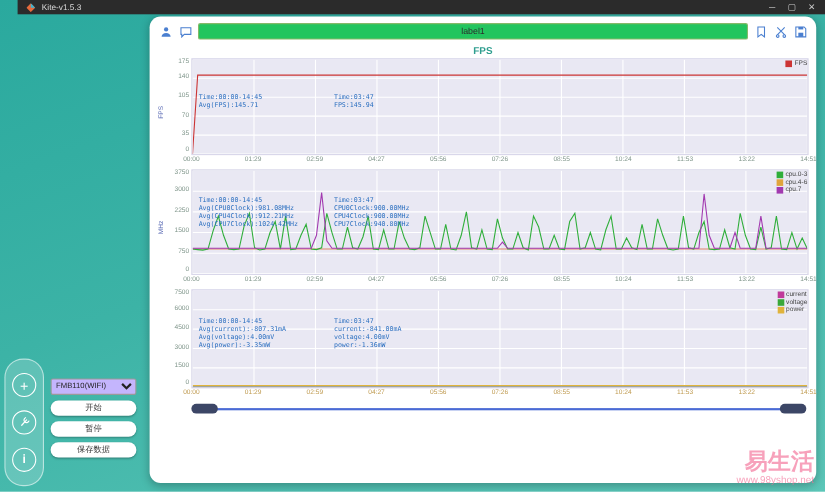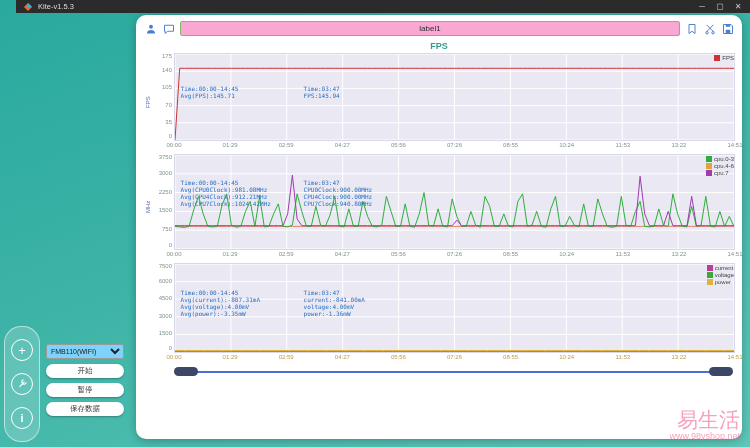--- a/index.html
+++ b/index.html
@@ -11,21 +11,21 @@
   
   .titlebar{position:absolute;left:0;top:0;right:0;height:13px;background:#2b2b2b;
     display:flex;align-items:center;gap:4px;padding:0 5px;z-index:30;margin-left:16px;}
   .titlebar .app-title{color:#ddd;font-size:7.5px;}
   .tb-spacer{flex:1;}
   .tb-btn{width:14px;text-align:center;color:#ccc;font-size:8px;line-height:13px;cursor:default;}
   
   .main-panel{position:absolute;left:136px;top:15px;right:8px;bottom:8px;background:#fff;
     border-radius:10px;box-shadow:0 2px 8px rgba(0,0,0,.25);padding:4px 7px 3px 7px;z-index:5;}
   .panel-header{display:flex;align-items:center;gap:5px;height:17px;margin:1px 1px 3px 1px;}
-  .green-field{flex:1;height:13px;line-height:13px;background:#f9a8d4;border:1px solid #85b968;
+  .green-field{flex:1;height:13px;line-height:13px;background:#22c55e;border:1px solid #85b968;
     border-radius:2px;text-align:center;font-size:8px;color:#2d2d2d;cursor:text;}
   .hicon{width:13px;height:13px;flex:0 0 auto;display:flex;align-items:center;justify-content:center;}
   
   .chart-card{margin:0 0 3px 0;}
   .chart-title{font-size:9px;font-weight:bold;color:#2f9e8f;text-align:center;height:13px;line-height:13px;}
   .chart-body{display:flex;position:relative;}
   .ylabel{width:9px;font-size:6px;color:#5b6bb5;display:flex;align-items:center;justify-content:center;
     writing-mode:vertical-rl;transform:rotate(180deg);}
   .ygutter{width:22px;position:relative;font-size:6px;color:#7f958a;}
   .ytick{position:absolute;right:2px;transform:translateY(-50%);}
@@ -45,27 +45,27 @@
   .handle{position:absolute;top:0;width:24px;height:9px;background:#3c4666;border-radius:5px;cursor:ew-resize;}
   .handle.left{left:0}.handle.right{right:0}
   
   .side-pill{position:absolute;left:4px;top:326px;width:34px;height:114px;border-radius:17px;
     background:rgba(255,255,255,.18);border:1px solid rgba(255,255,255,.55);
     display:flex;flex-direction:column;align-items:center;justify-content:space-evenly;z-index:10;}
   .circle-btn{width:22px;height:22px;border:1.5px solid #fff;border-radius:50%;color:#fff;
     display:flex;align-items:center;justify-content:center;background:transparent;padding:0;cursor:pointer;
     font-family:"Liberation Sans",sans-serif;}
   .control-stack{position:absolute;left:46px;top:344px;width:78px;display:flex;flex-direction:column;gap:5px;z-index:10;}
-  .dev-select{height:15px;font-size:7px;border:1px solid #9a9a9a;border-radius:2px;background:#7dd3fc;color:#222;}
+  .dev-select{height:15px;font-size:7px;border:1px solid #9a9a9a;border-radius:2px;background:#c4b5fd;color:#222;}
   .ctl-btn{height:14px;background:#fff;border:none;border-radius:7px;font-size:7.5px;color:#333;
     box-shadow:0 1px 2px rgba(0,0,0,.3);cursor:pointer;}
   
   .watermark{position:absolute;right:10px;bottom:6px;text-align:right;z-index:40;pointer-events:none;
     color:rgba(242,110,150,.65);}
-  .watermark .wm1{font-size:21px;font-weight:normal;line-height:22px;}
+  .watermark .wm1{font-size:21px;font-weight:bold;line-height:22px;}
   .watermark .wm2{font-size:9px;}
 </style>
 </head>
 <body>
 
 <div class="titlebar">
   <span class="hicon">
     <svg width="8" height="8" viewBox="0 0 8 8">
         <polygon points="4,0 8,4 4,8 0,4" fill="#e66a3c"></polygon>
         <polygon points="4,0 8,4 4,4" fill="#3cb3d0"></polygon>

